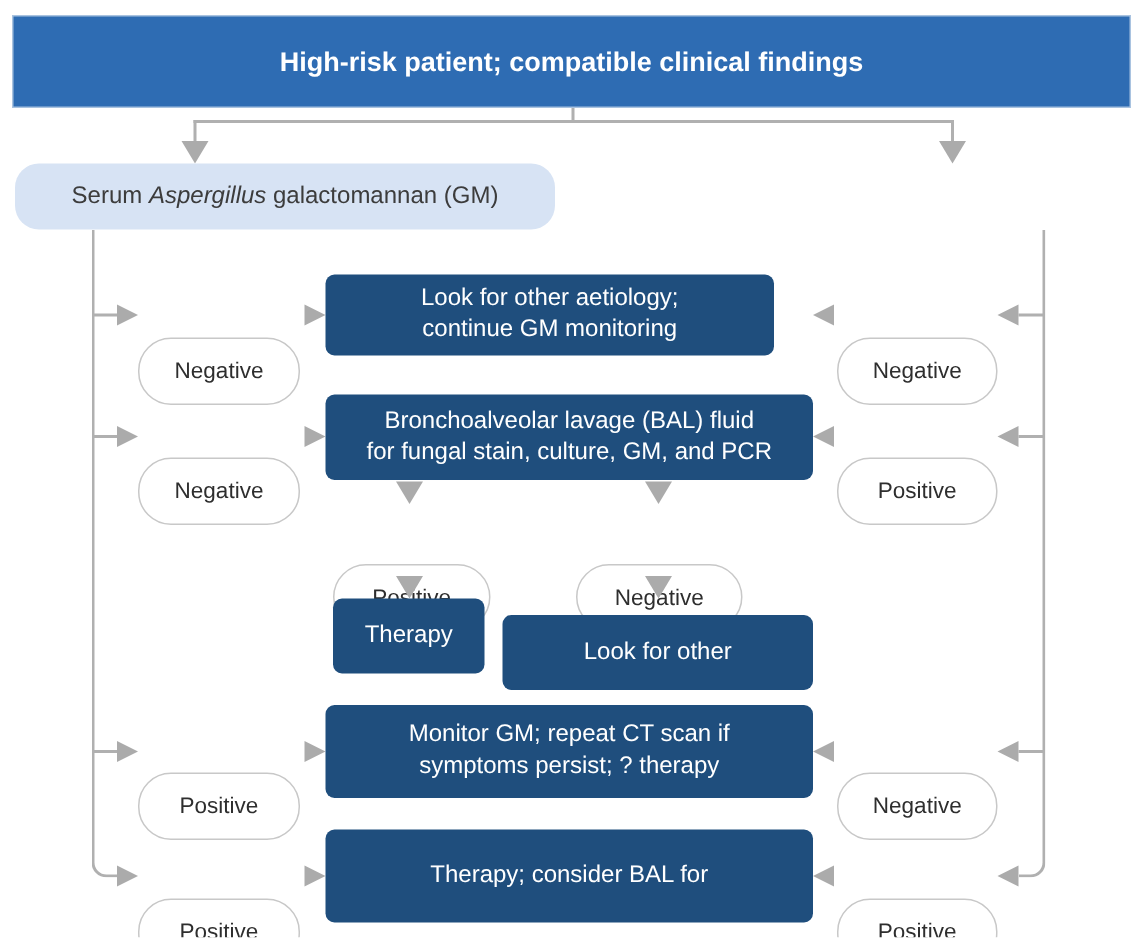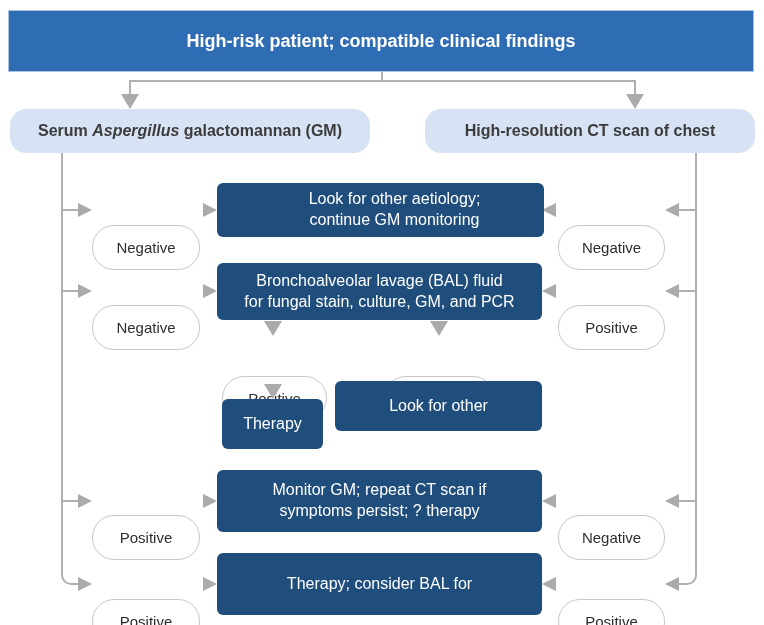--- a/index.html
+++ b/index.html
@@ -11,21 +11,21 @@
   .banner{
     position:absolute;left:8px;top:10px;width:746px;height:62px;
     background:#2e6cb3;border:1px solid #a9c3e0;box-sizing:border-box;
     display:flex;align-items:center;justify-content:center;
     color:#ffffff;font-size:18px;font-weight:bold;text-align:center;
   }
   
   .pill{
     position:absolute;height:44px;background:#d7e3f4;border-radius:16px;
     display:flex;align-items:center;justify-content:center;
-    color:#3c3c3c;font-size:16px;text-align:center;font-weight:bold;
+    color:#3c3c3c;font-size:16px;text-align:center;
   }
   .pill i{font-style:italic;}
   
   .oval{
     position:absolute;width:108px;height:45px;background:#ffffff;
     border:1.5px solid #c8c8c8;border-radius:22px;box-sizing:border-box;
     display:flex;align-items:center;justify-content:center;
     color:#2e2e2e;font-size:15px;margin-top:37px;
   }
   
@@ -70,23 +70,20 @@
   <div class="vline" style="left:381px;top:72px;height:9px;"></div>
   <div class="hline" style="left:129px;top:80px;width:507px;"></div>
   <div class="vline" style="left:129px;top:80px;height:14px;"></div>
   <div class="arrow-down" style="left:121px;top:94px;"></div>
   <div class="vline" style="left:634px;top:80px;height:14px;"></div>
   <div class="arrow-down" style="left:626px;top:94px;"></div>
 
   <div class="pill" style="left:10px;top:109px;width:360px;">
     <span><span>Serum </span><i>Aspergillus</i><span> galactomannan (GM)</span></span>
   </div>
-  <div class="pill" style="left:425px;top:109px;width:330px;">
-    <span>High-resolution CT scan of chest</span>
-  </div>
 
   <div class="rail-left" style="left:61px;top:153px;width:18px;height:432px;"></div>
   <div class="rail-right" style="left:679px;top:153px;width:18px;height:432px;"></div>
 
   <div class="hline" style="left:62px;top:209px;width:16px;"></div>
   <div class="arrow-right" style="left:78px;top:203px;"></div>
   <div class="hline" style="left:62px;top:290px;width:16px;"></div>
   <div class="arrow-right" style="left:78px;top:284px;"></div>
   <div class="hline" style="left:62px;top:500px;width:16px;"></div>
   <div class="arrow-right" style="left:78px;top:494px;"></div>
@@ -129,21 +126,21 @@
   <div class="arrow-right" style="left:203px;top:203px;"></div>
   <div class="arrow-right" style="left:203px;top:284px;"></div>
   <div class="arrow-right" style="left:203px;top:494px;"></div>
   <div class="arrow-right" style="left:203px;top:577px;"></div>
 
   <div class="arrow-left" style="left:542px;top:203px;"></div>
   <div class="arrow-left" style="left:542px;top:284px;"></div>
   <div class="arrow-left" style="left:542px;top:494px;"></div>
   <div class="arrow-left" style="left:542px;top:577px;"></div>
 
-  <div class="box" style="left:217px;top:183px;width:299px;height:54px;padding-left:28px;">
+  <div class="box" style="left:217px;top:183px;width:299px;height:54px;">
     <div>Look for other aetiology;</div>
     <div>continue GM monitoring</div>
   </div>
 
   <div class="box" style="left:217px;top:263px;width:325px;height:57px;">
     <div>Bronchoalveolar lavage (BAL) fluid</div>
     <div>for fungal stain, culture, GM, and PCR</div>
   </div>
 
   <div class="arrow-down" style="left:264px;top:321px;"></div>
@@ -155,21 +152,21 @@
   <div class="oval" style="left:384px;top:339px;width:111px;height:44px;">
     <span>Negative</span>
   </div>
 
   <div class="arrow-down" style="left:264px;top:384px;"></div>
   <div class="arrow-down" style="left:430px;top:384px;"></div>
 
   <div class="box" style="left:222px;top:399px;width:101px;height:50px;">
     <div>Therapy</div>
   </div>
-  <div class="box" style="left:335px;top:381px;width:207px;height:50px;text-align:right;">
+  <div class="box" style="left:335px;top:410px;width:207px;height:50px;text-align:right;">
     <div>Look for other</div>
   </div>
 
   <div class="box" style="left:217px;top:470px;width:325px;height:62px;">
     <div>Monitor GM; repeat CT scan if</div>
     <div>symptoms persist; ? therapy</div>
   </div>
 
   <div class="box" style="left:217px;top:553px;width:325px;height:62px;">
     <div>Therapy; consider BAL for</div>

